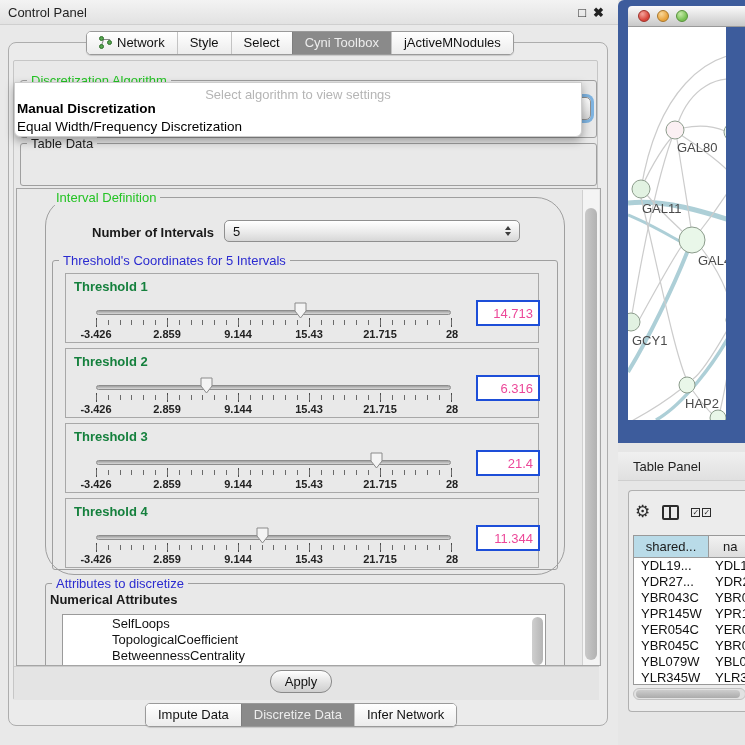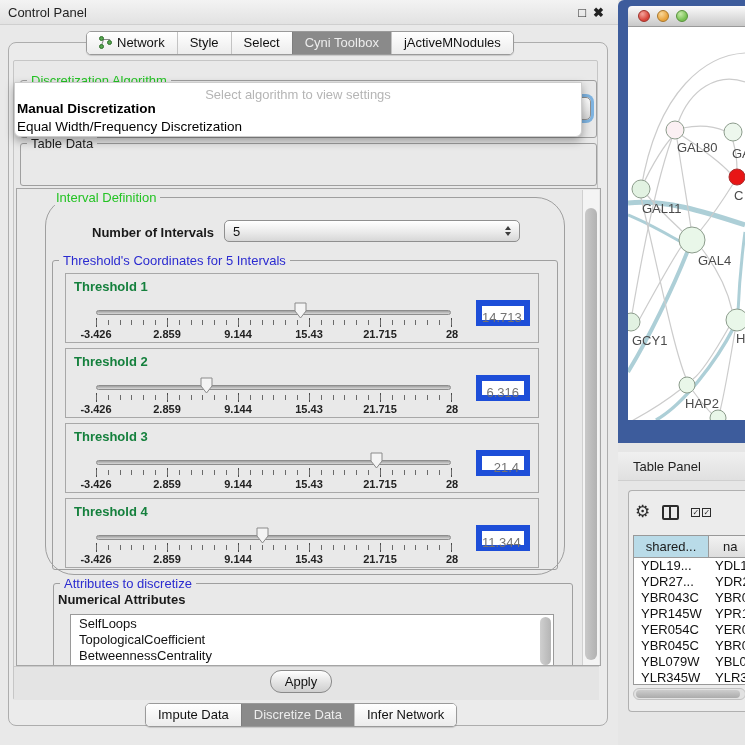--- a/index.html
+++ b/index.html
@@ -87,27 +87,27 @@
   .th-label { position:absolute; left:8px; top:5px; font-weight:bold; font-size:13px; color:#15803d; }
   .track { position:absolute; left:30px; top:36px; width:355px; height:5px; border-radius:3px;
            background:linear-gradient(#9f9f9f,#d9d9d9); border:1px solid #8d8d8d; }
   .ticks-minor { position:absolute; left:30px; top:46px; width:357px; height:5px;
            background:repeating-linear-gradient(to right,#6a6a6a 0 1px,transparent 1px 11.83px); }
   .ticks-major { position:absolute; left:30px; top:44px; width:357px; height:9px;
            background:repeating-linear-gradient(to right,#4a4a4a 0 1px,transparent 1px 71px); }
   .sc-lab { position:absolute; top:54px; transform:translateX(-50%); font-size:11px;
             font-weight:bold; color:#222; }
   .thumb { position:absolute; top:28px; width:13px; height:17px; }
-  .value-box { position:absolute; left:410px; top:26px; width:54px; height:26px;
-               background:#fff; border:6px solid #1d4ed8; font-size:13px; color:#737373;
+  .value-box { position:absolute; left:410px; top:26px; width:64px; height:26px;
+               background:#fff; border:2px solid #1d4ed8; font-size:13px; color:#ec4899;
                text-align:right; line-height:24px; padding-right:5px; }
 
   
   #attr-list { position:absolute; left:16px; top:30px; width:484px; height:53px;
-               background:#fff; border:1px solid #9a9a9a; overflow:hidden; }
+               background:#fff; border:1px solid #9a9a9a; overflow:hidden;padding-left:41px; }
   .attr-item { padding:1px 0 1px 8px; font-size:13px; color:#111; height:16px; }
   #attr-scroll { position:absolute; right:2px; top:2px; width:11px; height:48px;
                background:linear-gradient(to right,#cfcfcf,#b5b5b5); border-radius:6px; }
 
   
   #apply-strip { left:14px; top:666px; width:585px; height:34px; background:#e4e4e4;
                  border-top:1px solid #cacaca; }
   #apply-btn { left:270px; top:670px; width:62px; height:23px; border:1px solid #8a8a8a;
                border-radius:11px; background:linear-gradient(#ffffff,#e3e3e3 55%,#cfcfcf);
                font-size:13px; color:#111; text-align:center; line-height:21px; }
@@ -123,21 +123,21 @@
   #net-frame { left:618px; top:0; width:127px; height:443px; background:#3d5c9c;
                border-top-left-radius:6px; }
   #net-titlebar { left:628px; top:6px; width:117px; height:21px;
                background:linear-gradient(#fbfbfb,#c9c9c9); border-bottom:1px solid #9a9a9a;
                display:flex; align-items:center; gap:7px; padding-left:10px;
                border-top-left-radius:4px; }
   .light { width:12px; height:12px; border-radius:50%; }
   .light.red    { background:radial-gradient(circle at 35% 30%, #f4a49b, #d8443a 65%); border:1px solid #9e3029; }
   .light.yellow { background:radial-gradient(circle at 35% 30%, #f8d79a, #e8a33c 65%); border:1px solid #a8762a; }
   .light.green  { background:radial-gradient(circle at 35% 30%, #c7eaa9, #77c153 65%); border:1px solid #56913a; }
-  #net-canvas { left:628px; top:27px; width:117px; height:393px; background:#fff; overflow:hidden; }
+  #net-canvas { left:628px; top:27px; width:98px; height:393px; background:#fff; overflow:hidden; }
   #net-canvas svg text { font-family:"Liberation Sans",sans-serif; font-size:13px; fill:#4b4b4b; }
 
   
   #table-panel-bar { left:618px; top:452px; width:127px; height:29px;
         background:linear-gradient(#f0f0f0,#e0e0e0); border-bottom:1px solid #cfcfcf;
         display:flex; align-items:center; padding-left:15px; font-size:13px; color:#222; }
   #table-window { left:628px; top:490px; width:117px; height:222px; background:#ececec;
         border:1px solid #b0b0b0; border-right:none; border-radius:4px 0 0 4px; }
   #tbl-toolbar { position:absolute; left:6px; top:8px; width:108px; height:26px;
         display:flex; align-items:center; gap:12px; }
@@ -298,21 +298,21 @@
           <span class="sc-lab" style="left:314px">21.715</span>
           <span class="sc-lab" style="left:386px">28</span>
           <svg class="thumb" id="thumb-3" viewBox="0 0 13 17" style="left: 190.35px;">
             <path d="M1 1 H12 V9 L6.5 16 L1 9 Z" fill="#f4f4f4" stroke="#8a8a8a"></path>
             </svg>
           <div class="value-box">11.344</div>
         </div>
       </div>
     </div>
 
-    <div class="group" style="left:36px; top:394px; width:520px; height:92px;">
+    <div class="group" style="left:28px; top:394px; width:520px; height:92px;">
       <span class="group-label lbl-blue">Attributes to discretize</span>
       <span class="abs" style="left:4px; top:8px; font-weight:bold; font-size:13px;">Numerical Attributes</span>
       <div id="attr-list">
         <div class="attr-item">SelfLoops</div>
         <div class="attr-item">TopologicalCoefficient</div>
         <div class="attr-item">BetweennessCentrality</div>
         <div id="attr-scroll"></div>
       </div>
     </div>
 

